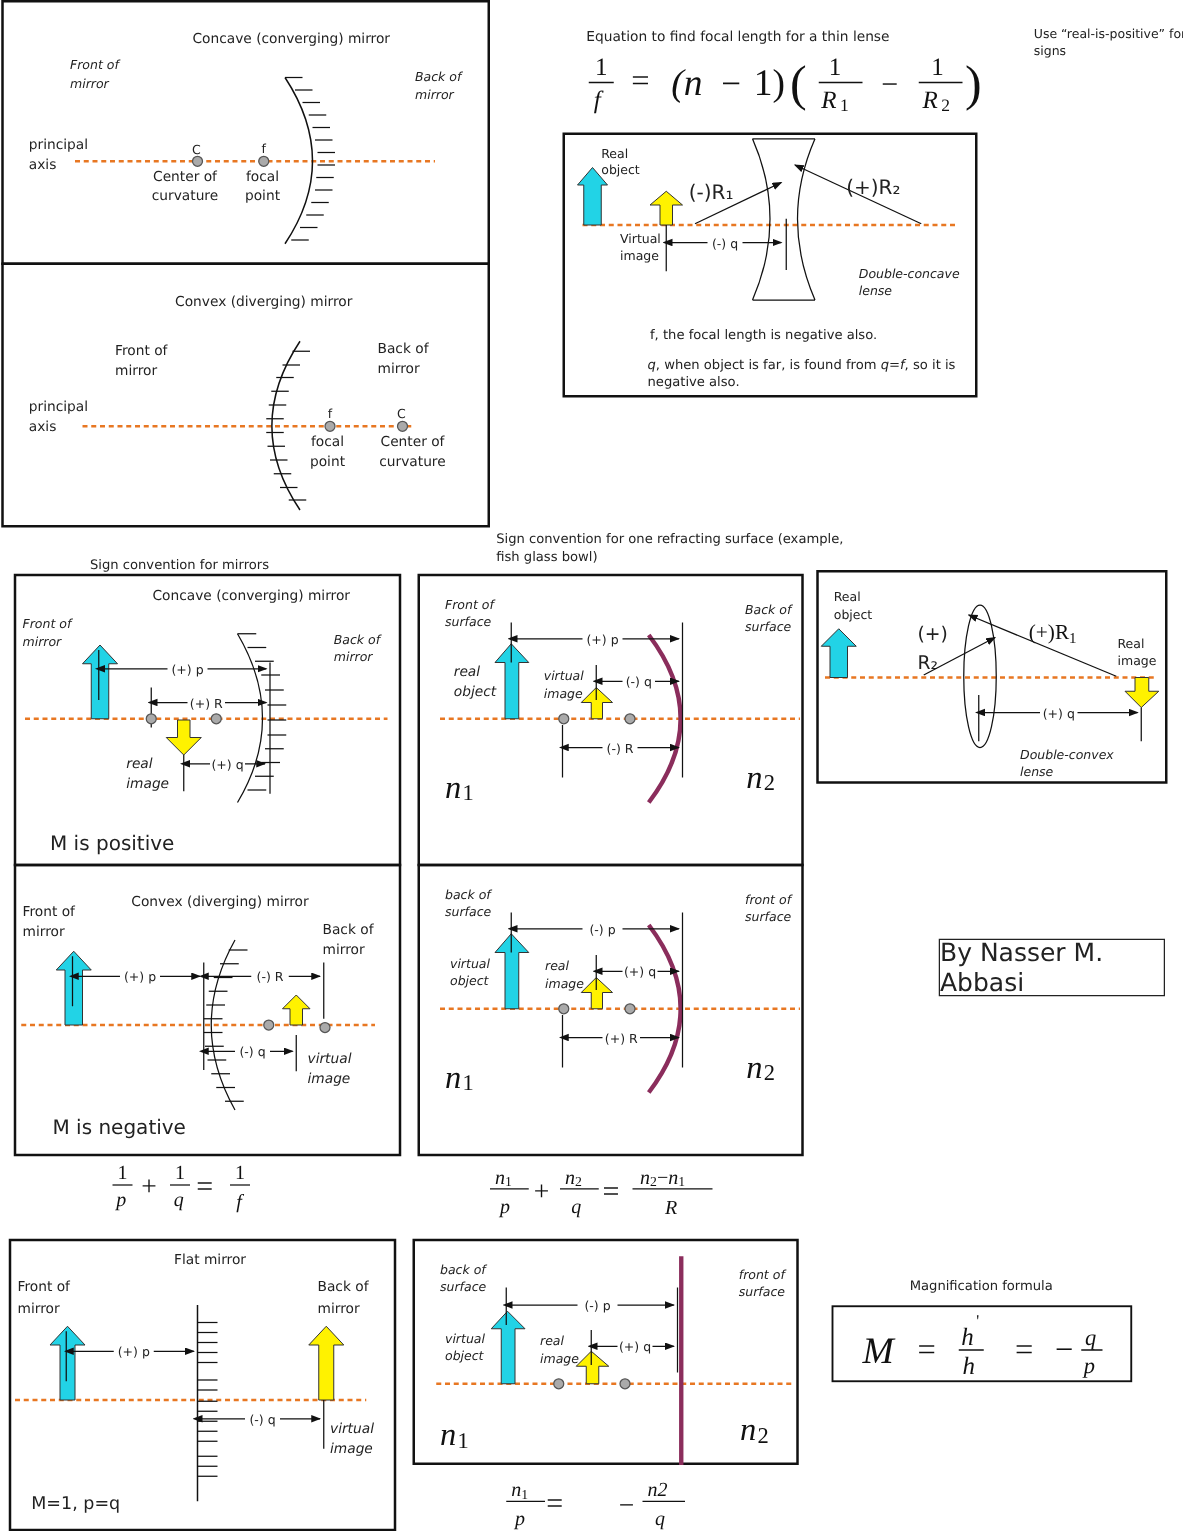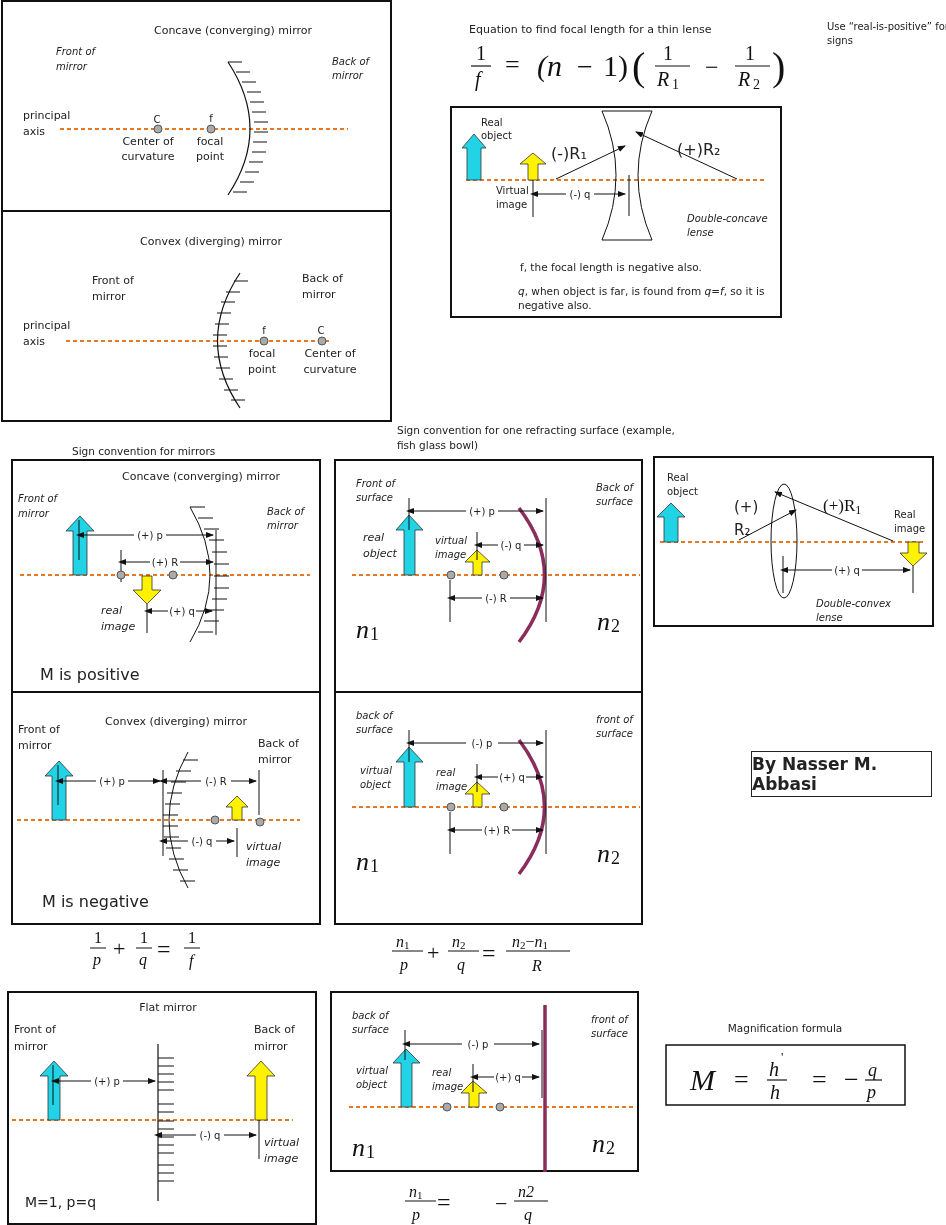--- a/index.html
+++ b/index.html
@@ -4,21 +4,21 @@
 <style>
   html, body { margin: 0; padding: 0; background: #ffffff; }
   body { width: 946px; height: 1225px; position: relative; overflow: hidden;
          font-family: "Liberation Sans", sans-serif; color: #222; }
   svg { position: absolute; left: 0; top: 0; overflow: visible; }
   .t { font-family: "DejaVu Sans", sans-serif; fill: #222; }
   .ti { font-family: "DejaVu Sans", sans-serif; font-style: italic; fill: #222; }
   .math { font-family: "Liberation Serif", serif; font-style: italic; fill: #111; }
   .mathr { font-family: "Liberation Serif", serif; fill: #111; }
   .author { position: absolute; left: 751px; top: 751px; width: 181px; height: 46px; border: 1px solid #222; box-sizing: border-box;
-            font-family: "DejaVu Sans", sans-serif; font-size: 17px; color: #222; display: flex; align-items: center; justify-content: center; font-weight: bold; }
+            font-family: "DejaVu Sans", sans-serif; font-size: 20px; color: #222; display: flex; align-items: center; justify-content: center; }
 </style>
 </head>
 <body>
 
 <svg width="946" height="1225">
   <defs>
     <marker id="ah" markerWidth="8" markerHeight="8" refX="7" refY="3" orient="auto" markerUnits="userSpaceOnUse">
       <path d="M0,0 L8,3 L0,6 Z" fill="#111"></path>
     </marker>
     <marker id="ahs" markerWidth="8" markerHeight="8" refX="1" refY="3" orient="auto-start-reverse" markerUnits="userSpaceOnUse">

